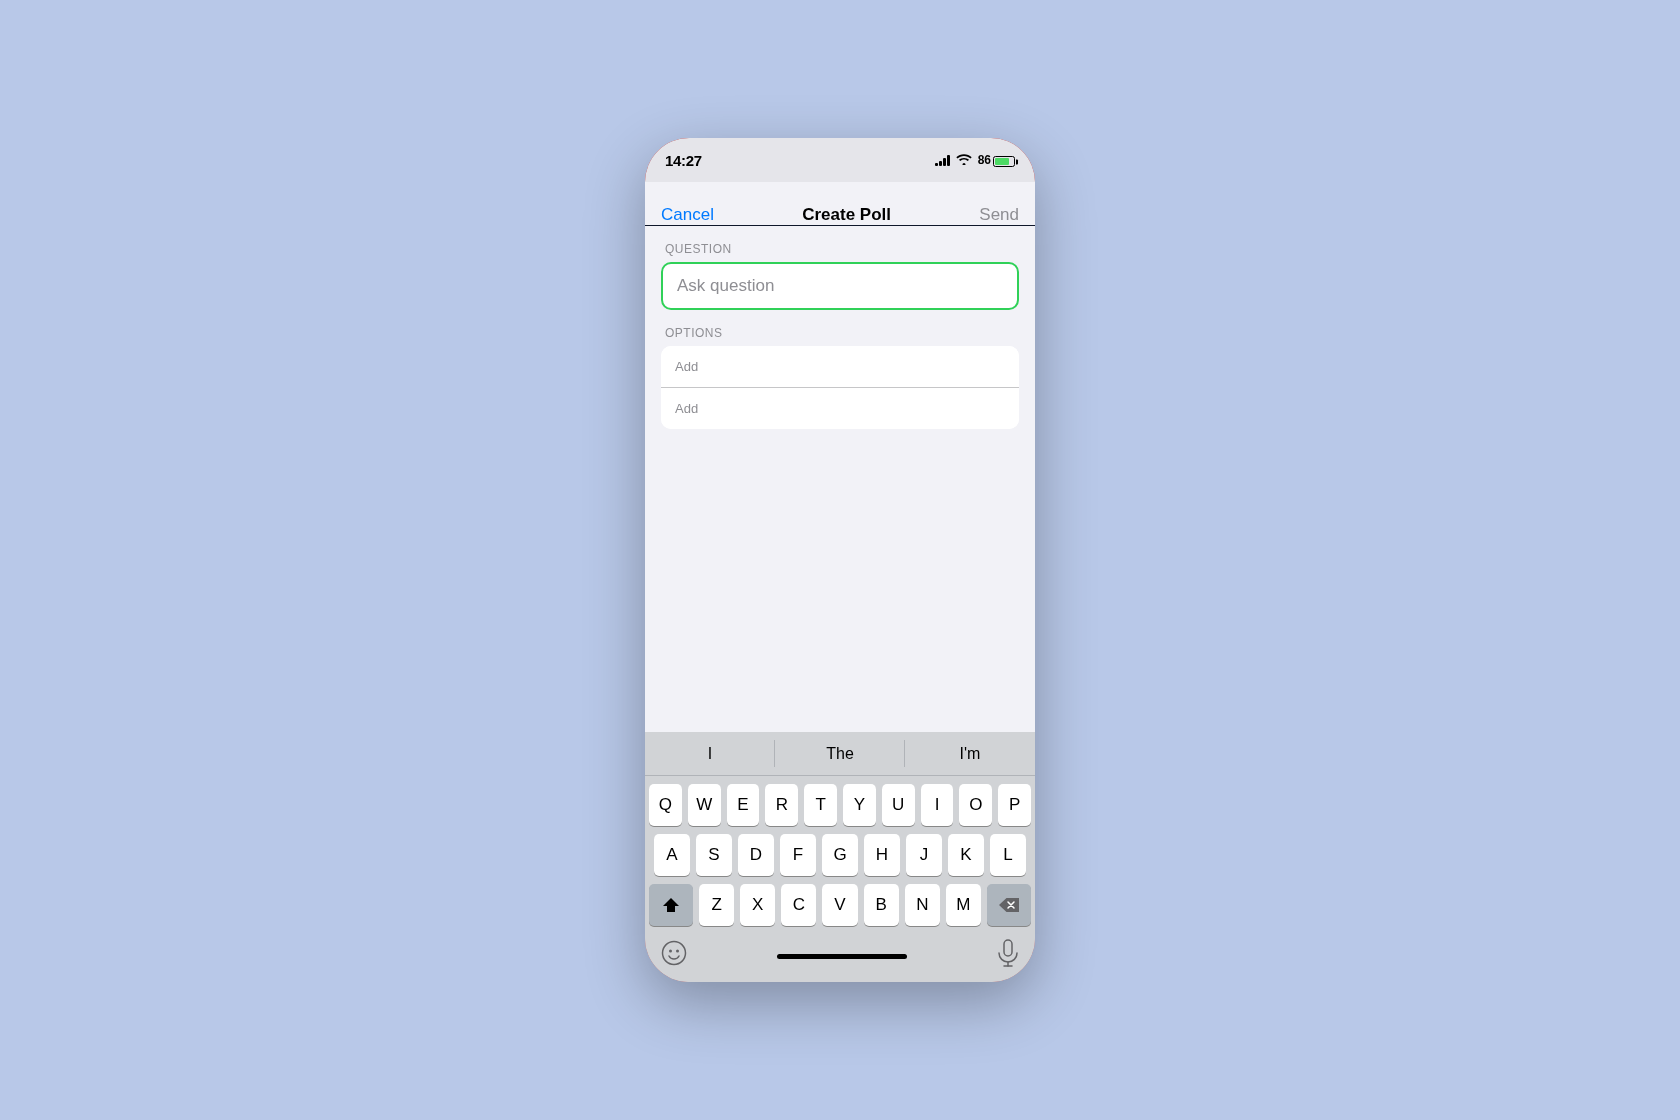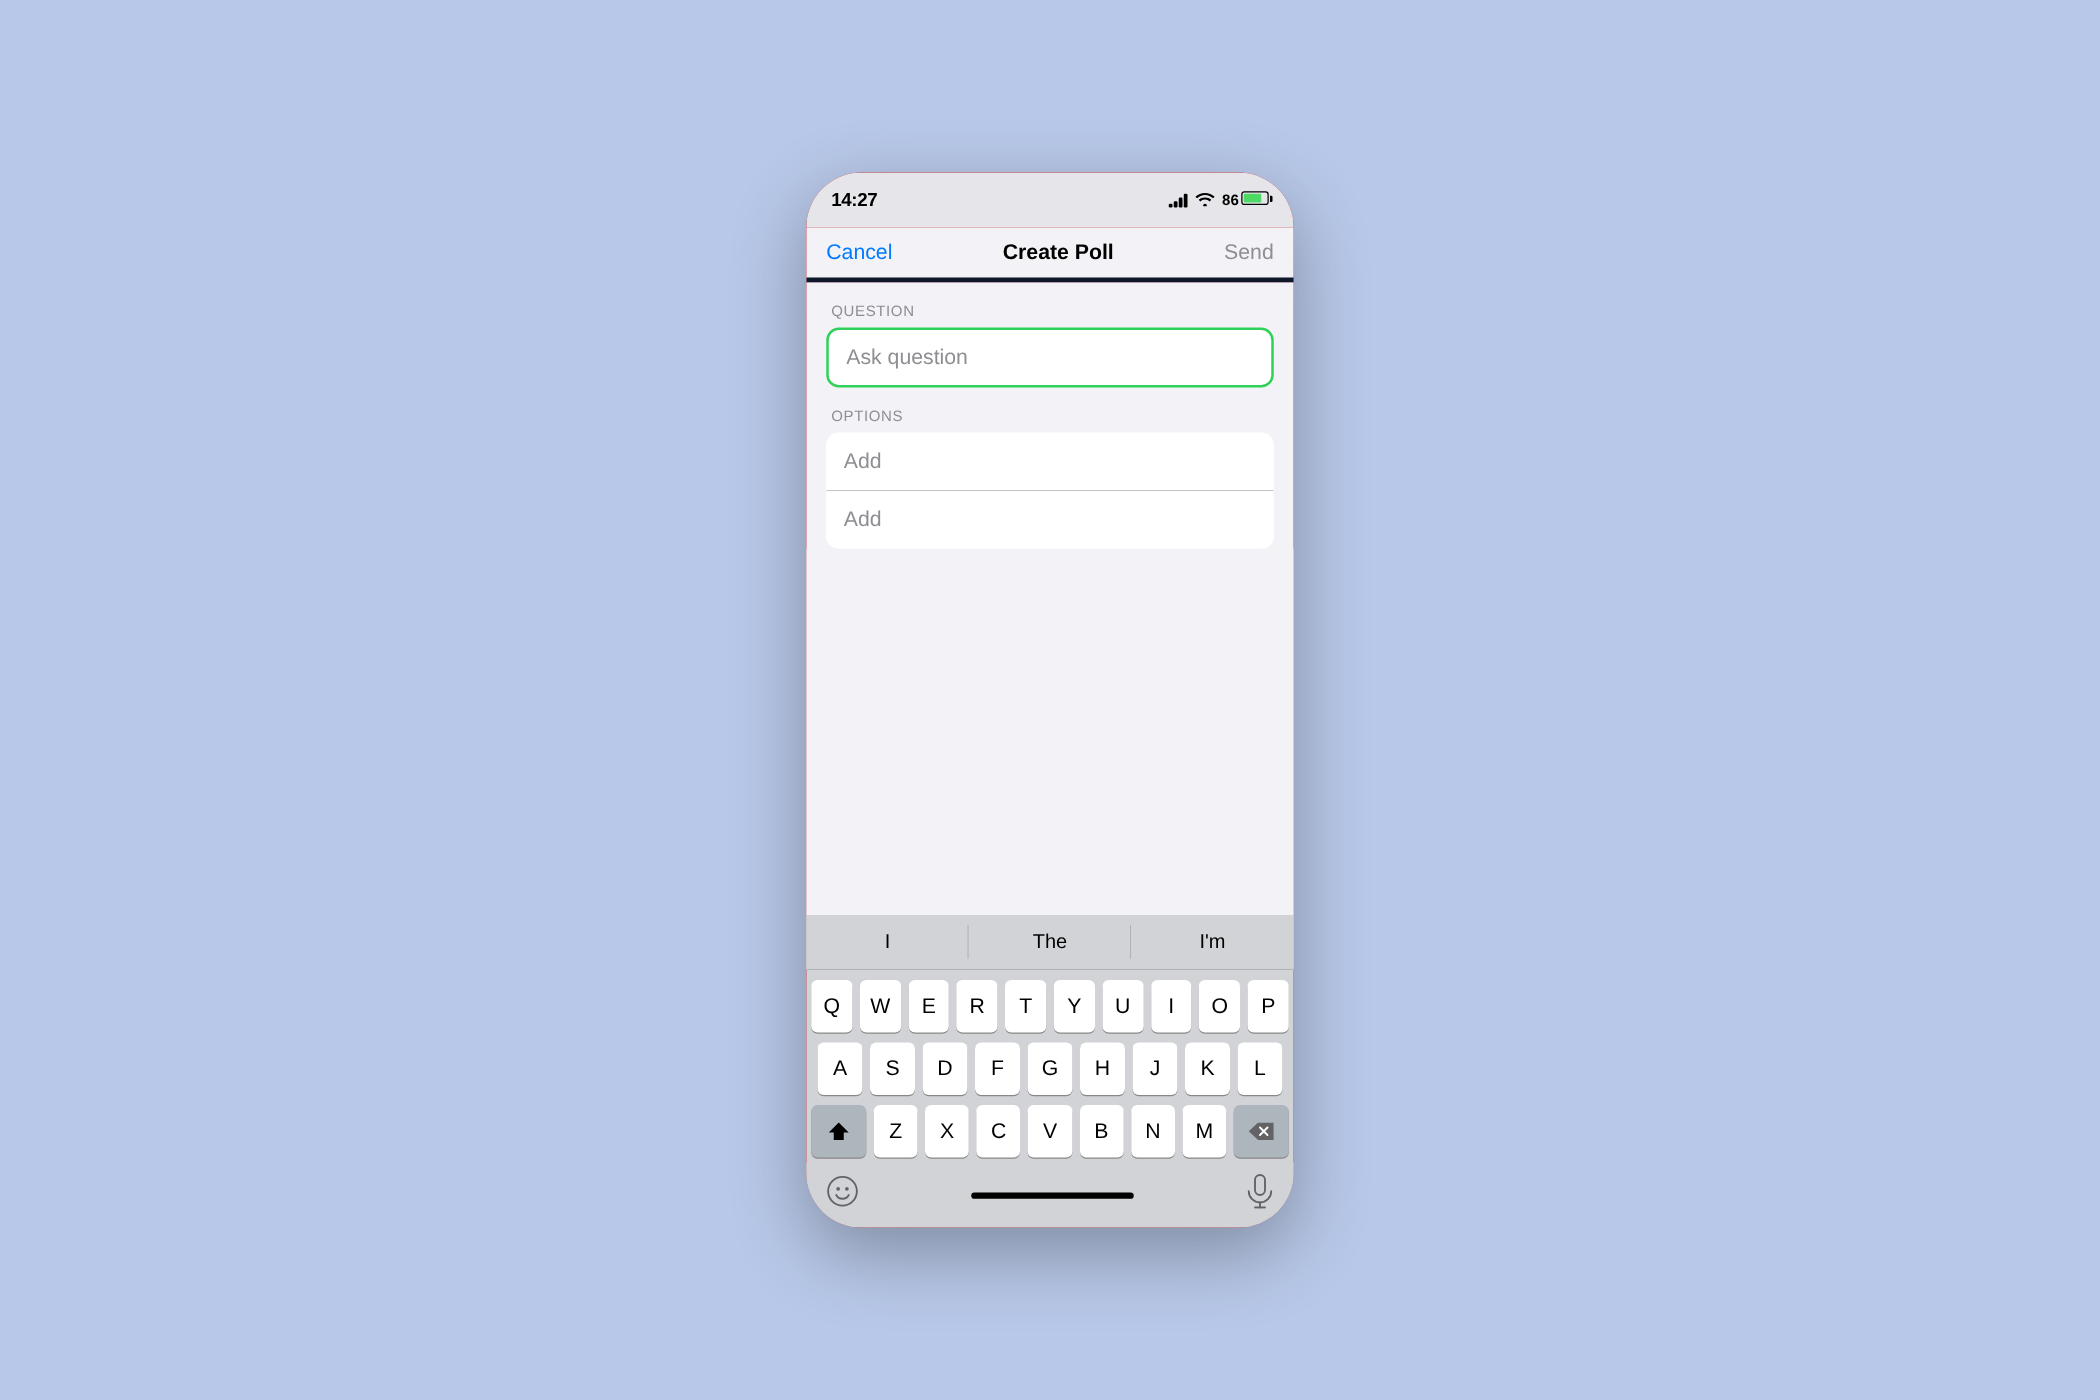--- a/index.html
+++ b/index.html
@@ -61,21 +61,21 @@
       width: 3px;
       border-radius: 1px;
     }
 
     .wifi-icon {
       font-size: 14px;
     }
 
     .battery-icon {
       display: flex;
-      align-items: flex-start;
+      align-items: flex-end;
       gap: 2px;
     }
 
     .battery-body {
       width: 22px;
       height: 11px;
       border: 1.5px solid #000;
       border-radius: 2.5px;
       position: relative;
       display: flex;
@@ -105,25 +105,25 @@
     .battery-text {
       font-size: 12px;
       font-weight: 600;
     }
 
     
     .nav-bar {
       background: #f2f2f7;
       height: 44px;
       display: flex;
-      align-items: center;
+      align-items: flex-end;
       justify-content: space-between;
       padding: 0 16px;
       flex-shrink: 0;
-      border-bottom: 4px solid #0f172a;
+      border-bottom: 1px solid #0f172a;
     }
 
     .nav-cancel {
       font-size: 17px;
       color: #007aff;
       background: none;
       border: none;
       cursor: pointer;
       padding: 0;
     }
@@ -185,21 +185,21 @@
     .options-section {
       padding: 16px 16px 0;
     }
 
     .option-input {
       width: 100%;
       background: #fff;
       border: none;
       border-radius: 0;
       padding: 13px 14px;
-      font-size: 17px;
+      font-size: 13px;
       color: #8e8e93;
       outline: none;
       font-family: inherit;
     }
 
     .options-container {
       background: #fff;
       border-radius: 10px;
       overflow: hidden;
     }

